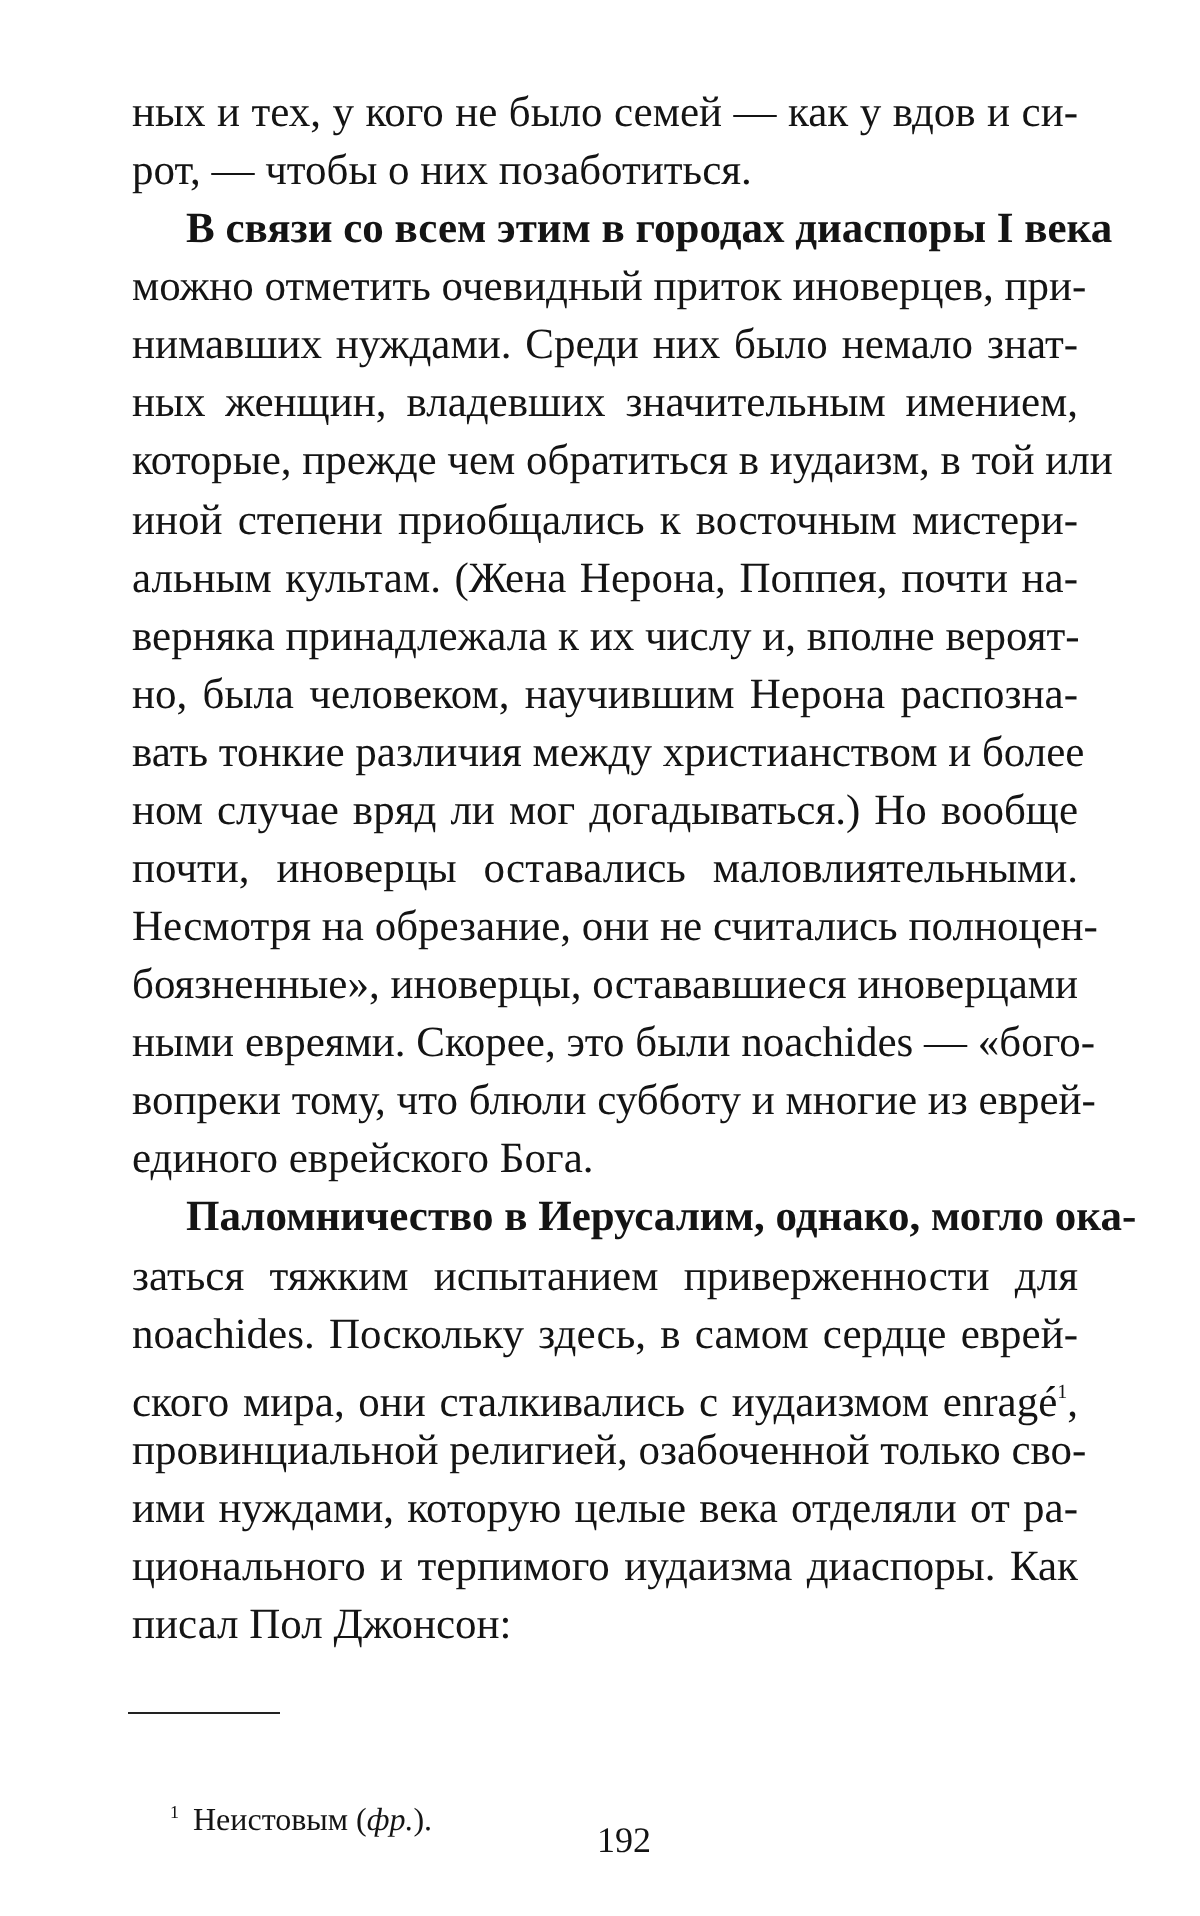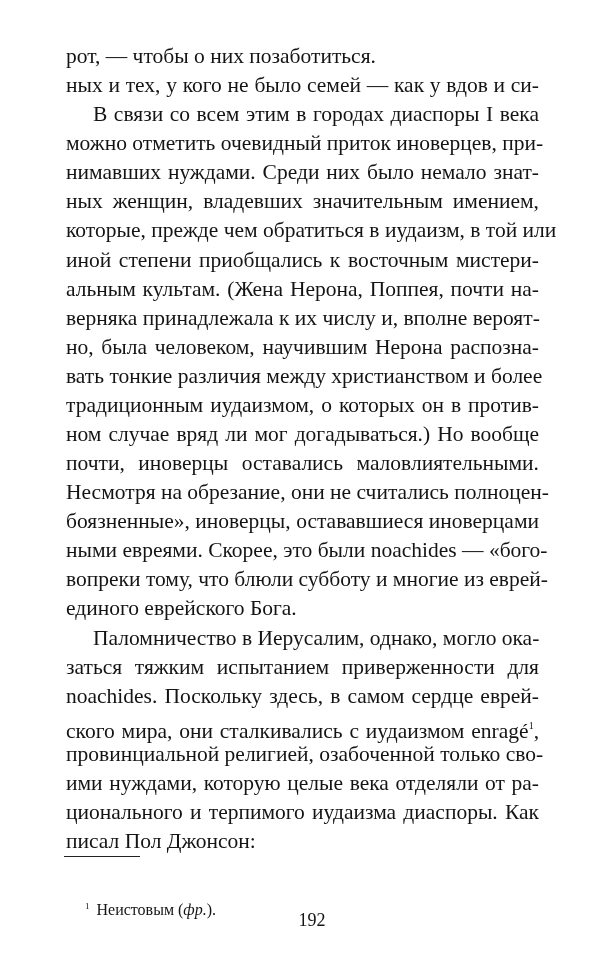--- a/index.html
+++ b/index.html
@@ -11,54 +11,53 @@
     }
     .page-body {
       position: absolute; left: 66px; top: 42px; width: 473px;
     }
     .line {
       display: block; height: 29.08px; line-height: 29.08px;
       font-size: 21.5px; white-space: nowrap;
       text-align: justify; text-align-last: justify;
     }
     .line.last { text-align-last: left; }
-    .line.indent { padding-left: 27px; }
+    .line.indent { padding-left: 27px; font-weight: bold; }
     .footnote-rule {
       position: absolute; left: 64px; top: 856px; width: 76px; height: 0;
       border-top: 1.3px solid #222;
     }
     .footnote {
       position: absolute; left: 85px; top: 867px;
       font-size: 16px; line-height: 20px; white-space: nowrap; margin-top: 29px;
     }
     .footnote sup { font-size: 9px; vertical-align: 6px; margin-right: 7px; }
     .footnote .it { font-style: italic; }
     .page-number {
       position: absolute; left: 12px; width: 600px; top: 909px;
       text-align: center; font-size: 18px; line-height: 22px;
     }
     sup.ref { font-size: 10px; vertical-align: 9px; }
   </style>
 </head>
 <body>
 
 <div class="page-body" id="page-body">
+    <div class="line"><span>ных и тех, у кого не было семей — как у вдов и си-</span></div>
     <div class="line last"><span>рот, — чтобы о них позаботиться.</span></div>
-    <div class="line"><span>ных и тех, у кого не было семей — как у вдов и си-</span></div>
     <div class="line indent"><span>В связи со всем этим в городах диаспоры I века</span></div>
     <div class="line"><span>можно отметить очевидный приток иноверцев, при-</span></div>
     <div class="line"><span>нимавших нуждами. Среди них было немало знат-</span></div>
     <div class="line"><span>ных женщин, владевших значительным имением,</span></div>
     <div class="line"><span>которые, прежде чем обратиться в иудаизм, в той или</span></div>
     <div class="line"><span>иной степени приобщались к восточным мистери-</span></div>
     <div class="line"><span>альным культам. (Жена Нерона, Поппея, почти на-</span></div>
     <div class="line"><span>верняка принадлежала к их числу и, вполне вероят-</span></div>
     <div class="line"><span>но, была человеком, научившим Нерона распозна-</span></div>
     <div class="line"><span>вать тонкие различия между христианством и более</span></div>
-    <div class="line"><span>традиционным иудаизмом, о которых он в против-</span></div>
     <div class="line"><span>ном случае вряд ли мог догадываться.) Но вообще</span></div>
     <div class="line"><span>почти, иноверцы оставались маловлиятельными.</span></div>
     <div class="line"><span>Несмотря на обрезание, они не считались полноцен-</span></div>
     <div class="line"><span>боязненные», иноверцы, остававшиеся иноверцами</span></div>
     <div class="line"><span>ными евреями. Скорее, это были noachides — «бого-</span></div>
     <div class="line"><span>вопреки тому, что блюли субботу и многие из еврей-</span></div>
     <div class="line last"><span>единого еврейского Бога.</span></div>
     <div class="line indent"><span>Паломничество в Иерусалим, однако, могло ока-</span></div>
     <div class="line"><span>заться тяжким испытанием приверженности для</span></div>
     <div class="line"><span>noachides. Поскольку здесь, в самом сердце еврей-</span></div>

